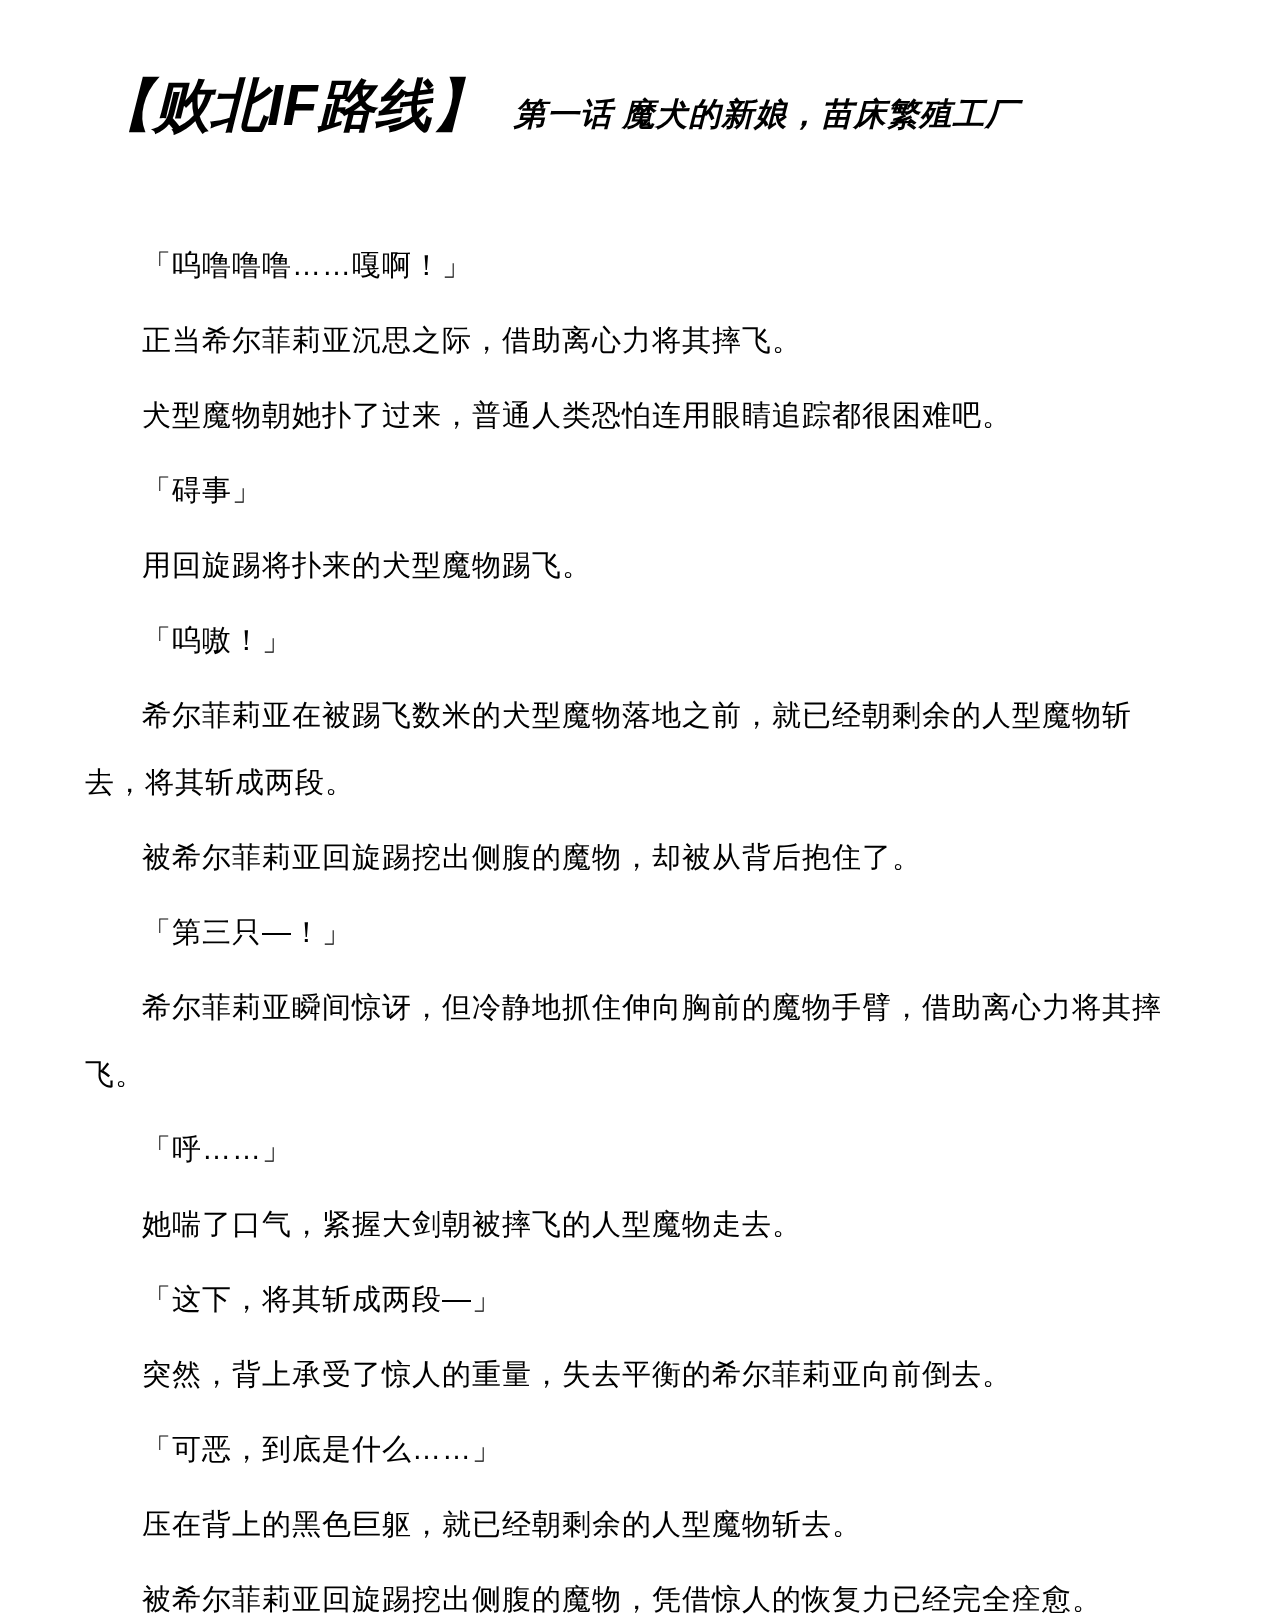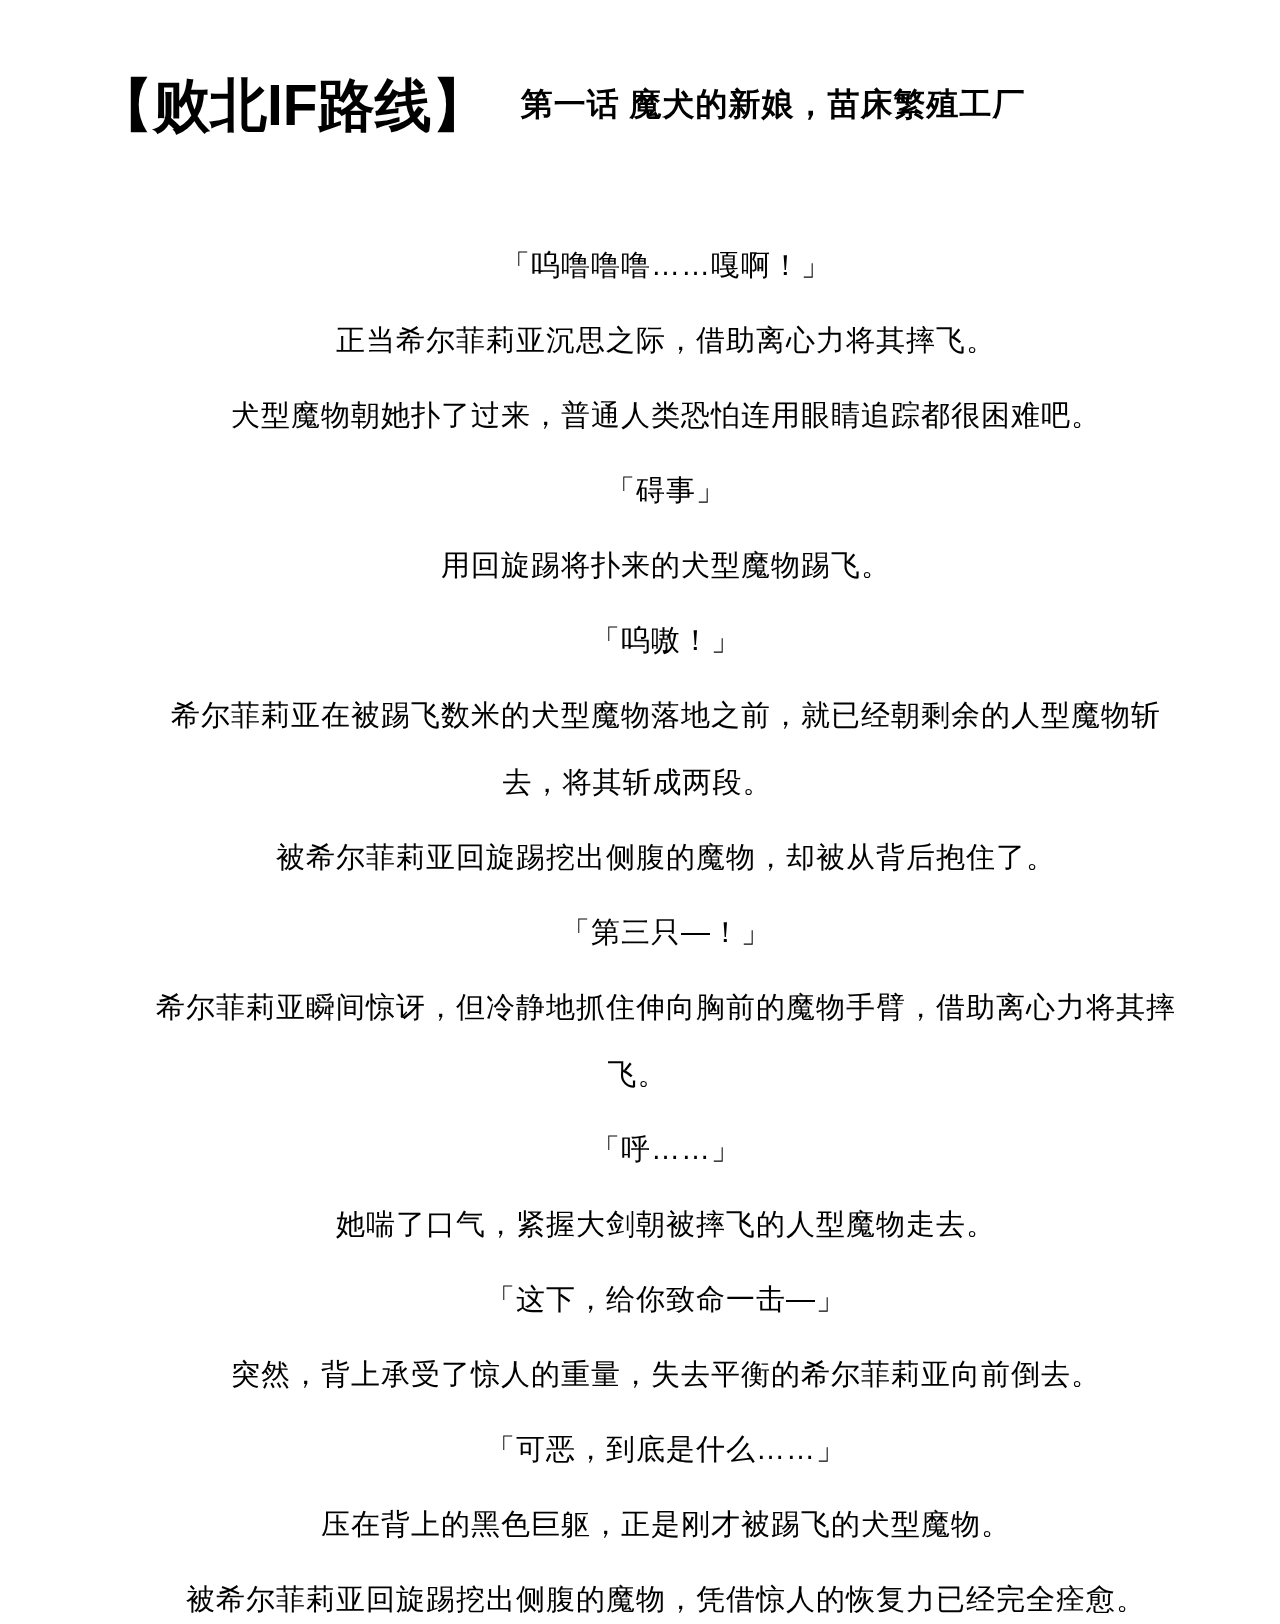--- a/index.html
+++ b/index.html
@@ -12,24 +12,25 @@
     width: 1280px;
     height: 1624px;
     background: #ffffff;
     color: #000000;
     font-family: "Liberation Sans", sans-serif;
     overflow: hidden;
     box-sizing: border-box;
   }
   .chapter-header {
     display: flex;
-    align-items: center;
-    gap: 32px;
+    align-items: flex-end;
+    gap: 25px;
     padding: 76px 40px 0 96px;
     white-space: nowrap;
+    font-style: italic;
   }
   .series-title {
     font-size: 57px;
     font-weight: 900;
     line-height: 1.05;
     letter-spacing: 0px;
   }
   .chapter-title {
     font-size: 32px;
     font-weight: 800;
@@ -41,21 +42,20 @@
     margin: 96px 85px 0 85px;
     width: 1105px;
   }
   .chapter-body p {
     margin: 0 0 8px 0;
     font-size: 29px;
     line-height: 67px;
     text-indent: 57px;
     letter-spacing: 1px;
     font-weight: 500;
-    text-align: center;
   }
 </style>
 </head>
 <body>
 
 <div class="page">
 
   <div class="chapter-header">
     <span class="series-title">【败北IF路线】</span>
     <span class="chapter-title">第一话 魔犬的新娘，苗床繁殖工厂</span>
@@ -67,20 +67,20 @@
     <p>犬型魔物朝她扑了过来，普通人类恐怕连用眼睛追踪都很困难吧。</p>
     <p>「碍事」</p>
     <p>用回旋踢将扑来的犬型魔物踢飞。</p>
     <p>「呜嗷！」</p>
     <p>希尔菲莉亚在被踢飞数米的犬型魔物落地之前，就已经朝剩余的人型魔物斩去，将其斩成两段。</p>
     <p>被希尔菲莉亚回旋踢挖出侧腹的魔物，却被从背后抱住了。</p>
     <p>「第三只—！」</p>
     <p>希尔菲莉亚瞬间惊讶，但冷静地抓住伸向胸前的魔物手臂，借助离心力将其摔飞。</p>
     <p>「呼……」</p>
     <p>她喘了口气，紧握大剑朝被摔飞的人型魔物走去。</p>
-    <p>「这下，给你致命一击—」</p>
+    <p>「这下，将其斩成两段—」</p>
     <p>突然，背上承受了惊人的重量，失去平衡的希尔菲莉亚向前倒去。</p>
     <p>「可恶，到底是什么……」</p>
-    <p>压在背上的黑色巨躯，正是刚才被踢飞的犬型魔物。</p>
+    <p>压在背上的黑色巨躯，就已经朝剩余的人型魔物斩去。</p>
     <p>被希尔菲莉亚回旋踢挖出侧腹的魔物，凭借惊人的恢复力已经完全痊愈。</p>
   </div>
 
 </div>
 
 </body></html>

